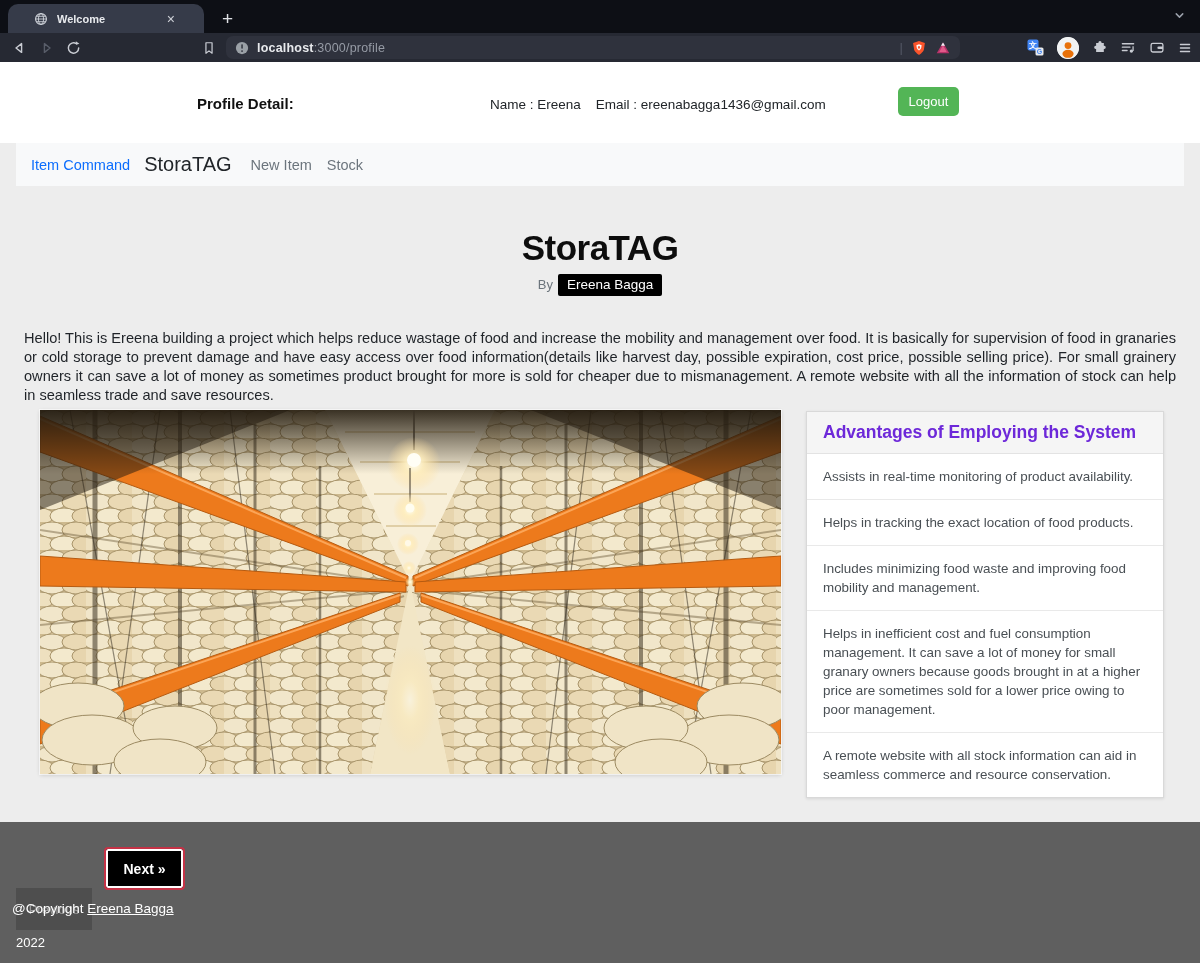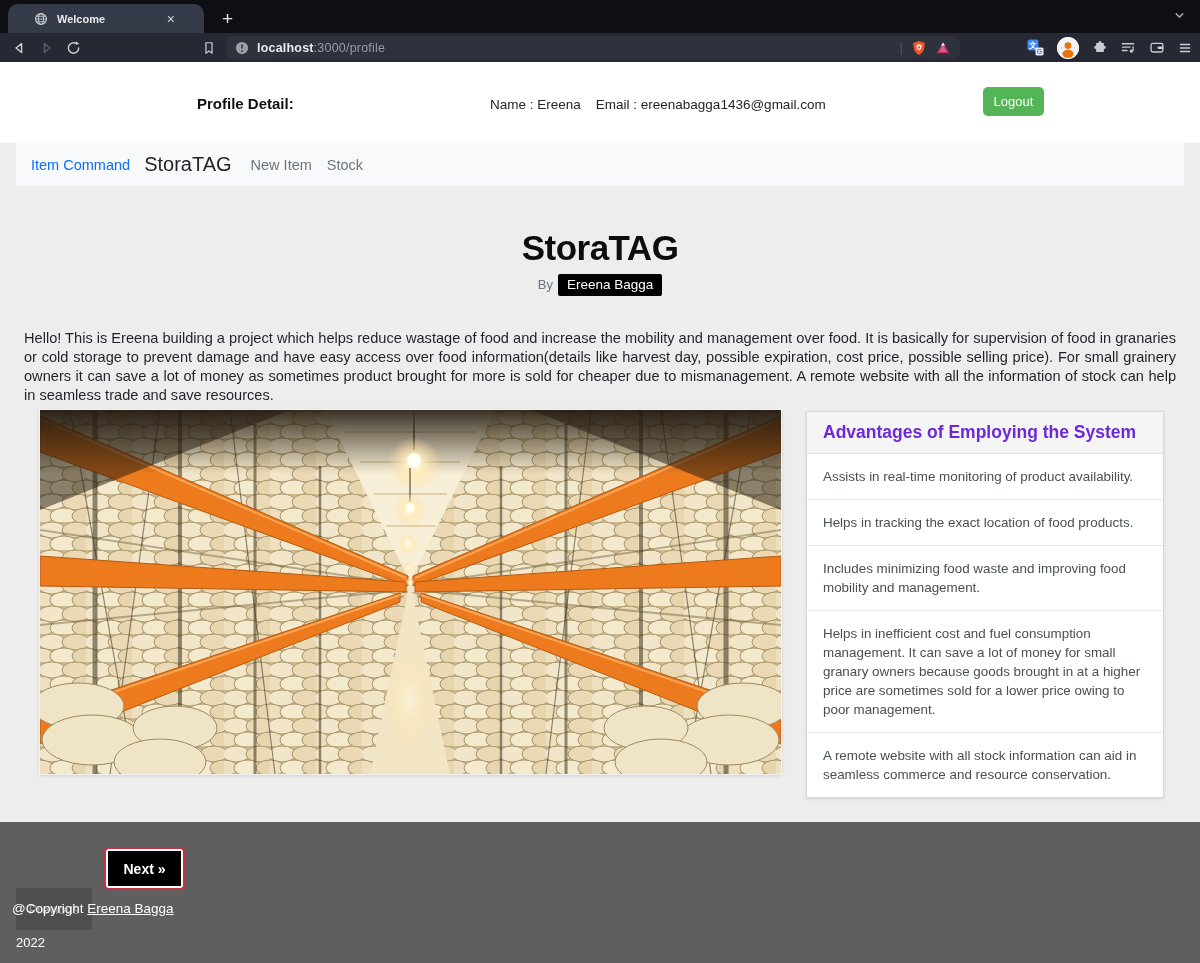--- a/index.html
+++ b/index.html
@@ -32,21 +32,21 @@
   .url-path { color: #969ba5; }
   .url-right { margin-left: auto; display: flex; align-items: center; gap: 8px; }
   .url-sep { color: #545866; font-size: 13px; }
   .ext-area { position: absolute; right: 8px; top: 0; height: 29px; display: flex; align-items: center; gap: 13px; }
   .avatar-badge { width: 22px; height: 22px; border-radius: 50%; background: #f1f3f4; display: flex; align-items: center; justify-content: center; overflow: hidden; }
   
   .page-header { height: 81px; background: #ffffff; position: relative; flex: 0 0 81px; }
   .profile-title { position: absolute; left: 197px; top: 33px; font-size: 15px; font-weight: bold; color: #111; }
   .id-block { position: absolute; left: 490px; top: 35px; display: flex; gap: 15px; font-size: 13.5px; color: #212529; }
   .logout-btn {
-    position: absolute; left: 983px; top: 25px; width: 61px; height: 29px;
+    position: absolute; left: 898px; top: 25px; width: 61px; height: 29px;
     border: none; border-radius: 5px; color: #fff; font-size: 13px; cursor: pointer;
     font-family: "Liberation Sans", sans-serif;
   }
   
   .navbar {
     margin: 0 16px; height: 43px; background: #f8f9fa; flex: 0 0 43px;
     display: flex; align-items: center; padding-left: 15px;
   }
   .nav-link { font-size: 14.5px; text-decoration: none; cursor: pointer; }
   .nav-send { color: #0d6efd; margin-right: 14px; }

